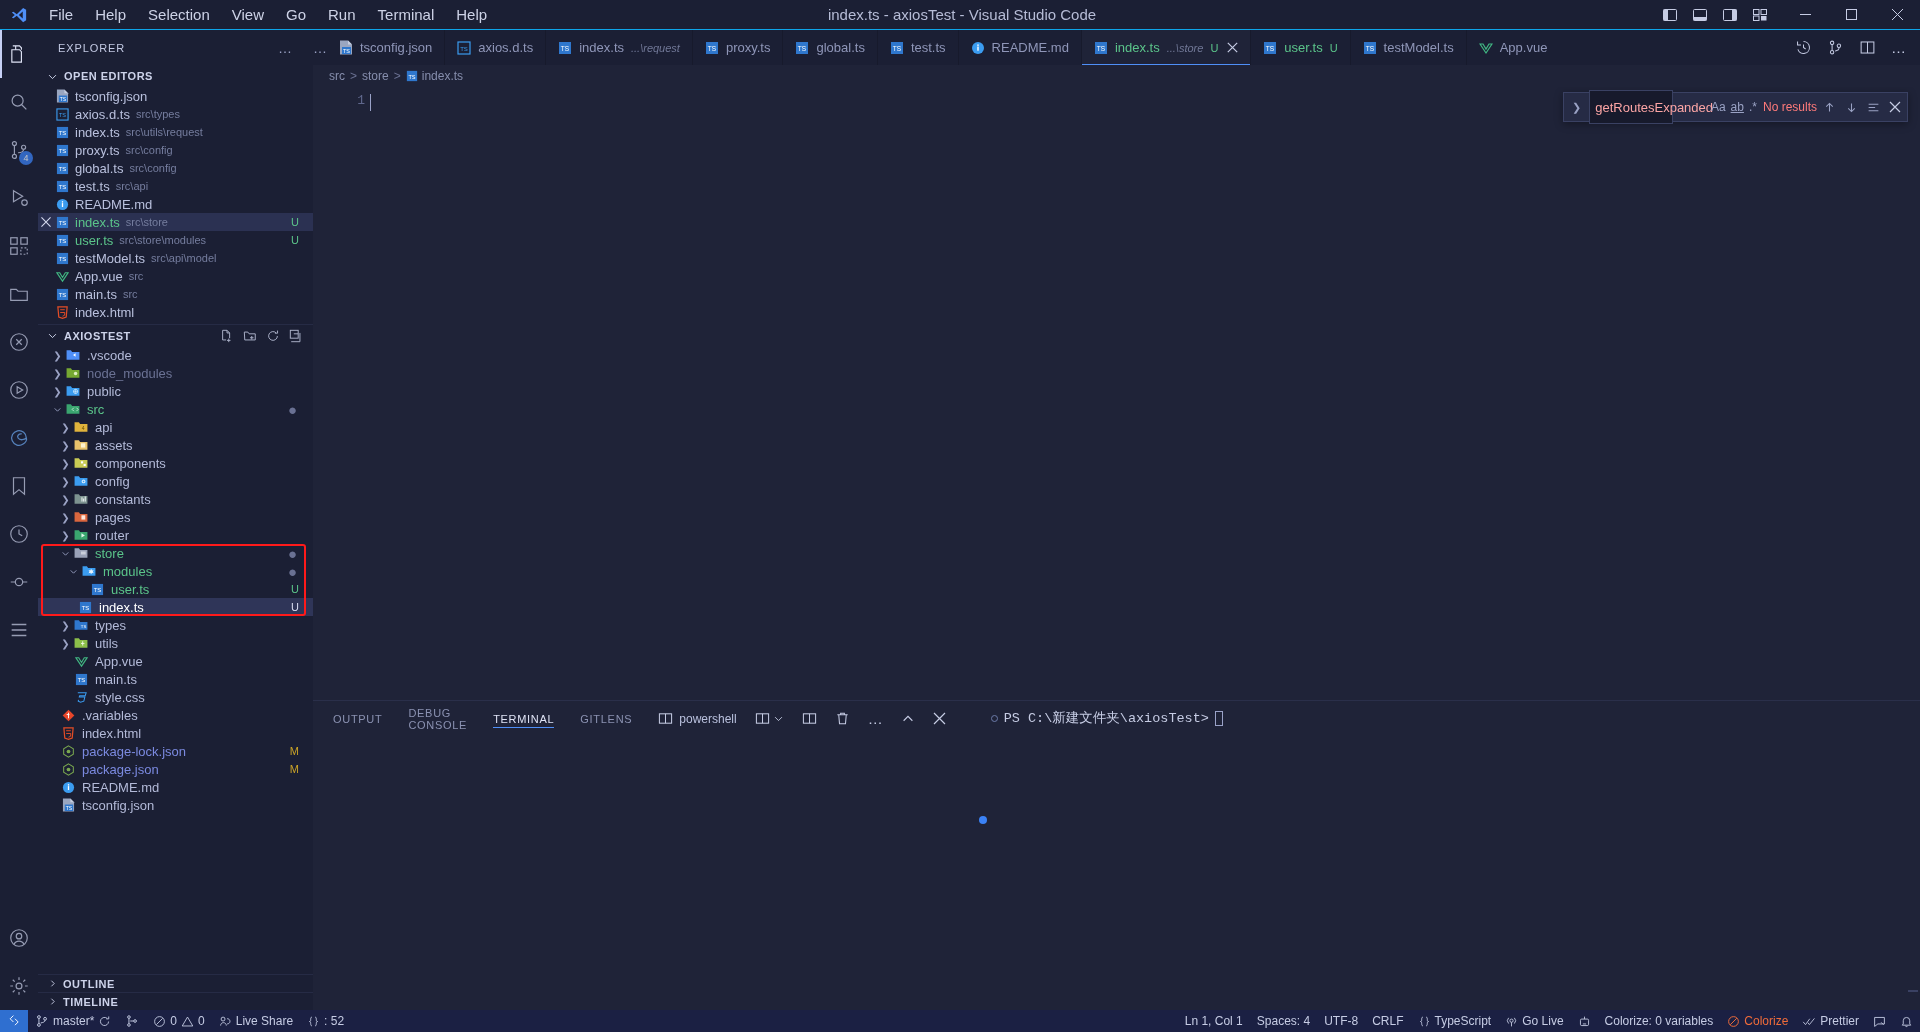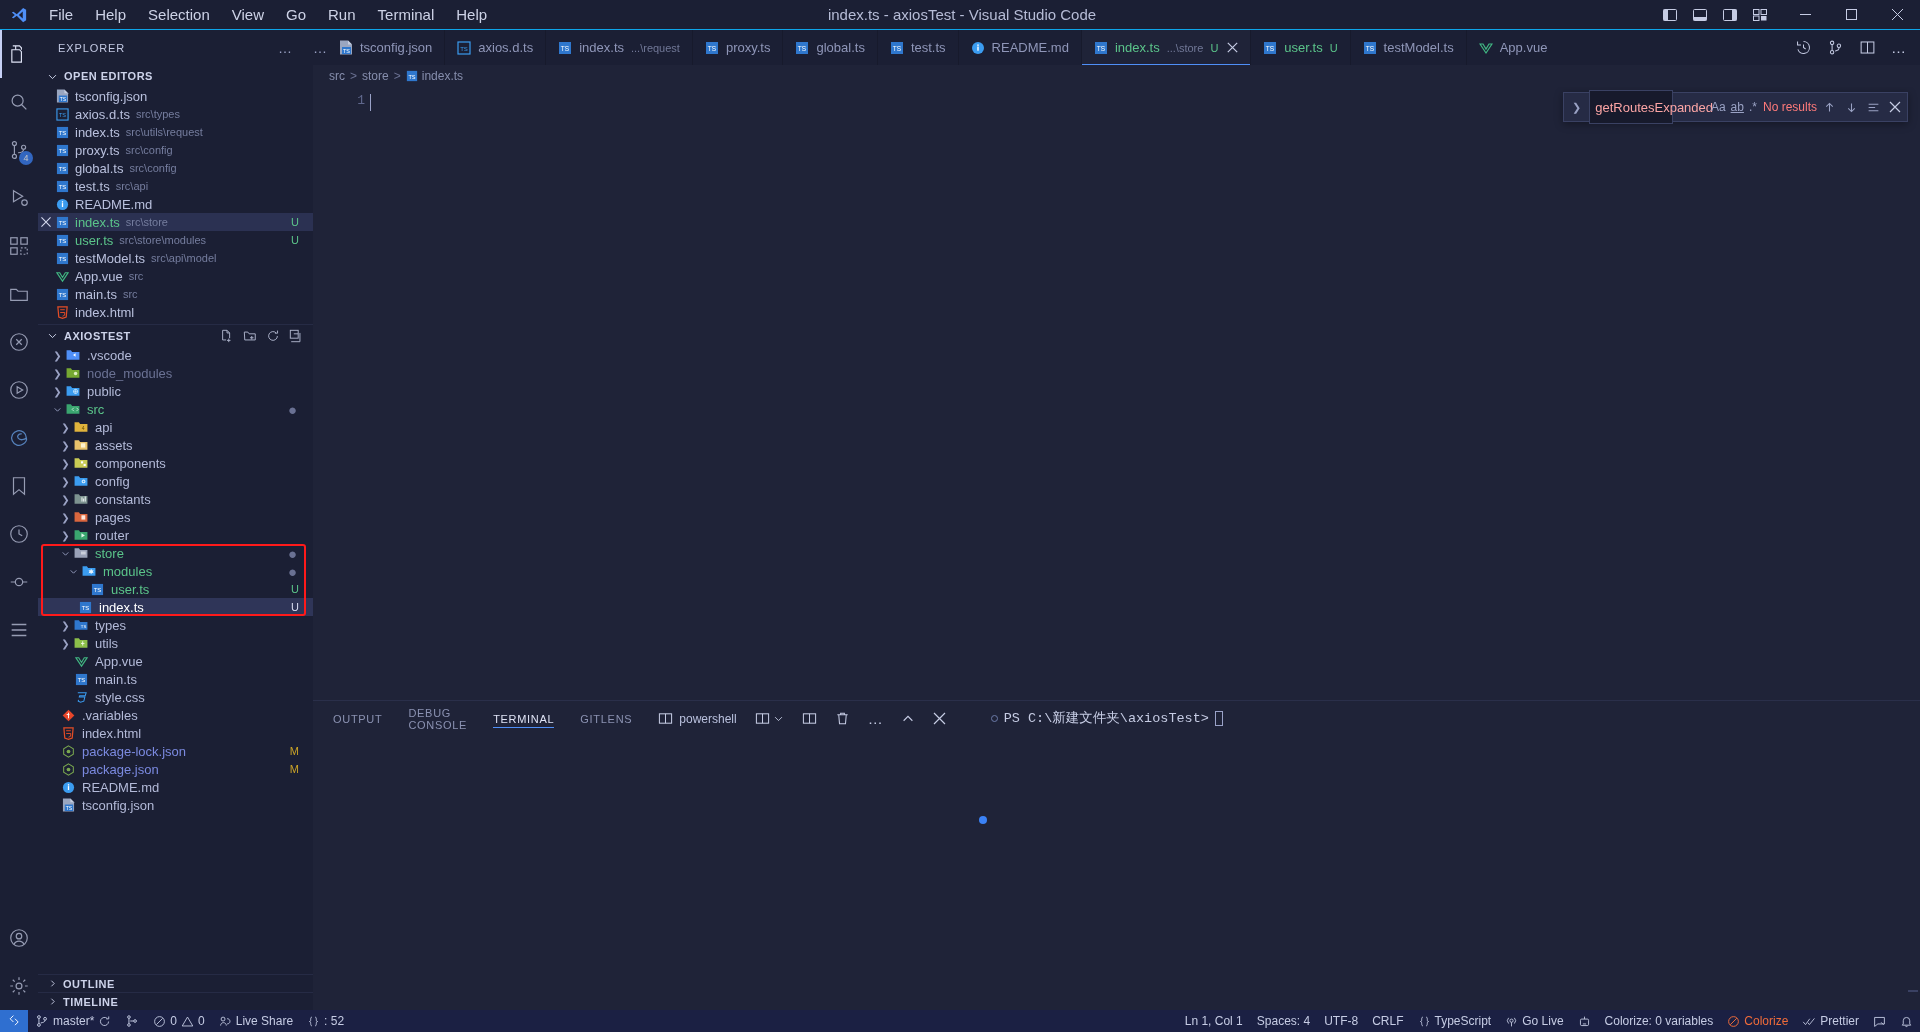--- a/index.html
+++ b/index.html
@@ -119,21 +119,21 @@
   .tab {
     display:flex; align-items:center; gap:7px; padding:0 12px; font-size:13px;
     color:#8f96b8; background:#1b1f34; border-right:1px solid #171a2c; white-space:nowrap;
     position:relative;
   }
   .tab.active { background:#1f2338; color:#c7cde8; }
   .tab.active::after {
     content:""; position:absolute; left:0; right:0; bottom:0; height:1px; background:#4f8ff7;
   }
   .tab .tname.green { color:#5bc48a; }
-  .tab .tdesc { font-size:11px; color:#717897; }
+  .tab .tdesc { font-size:11px; color:#717897;font-style:italic; }
   .tab .tu { font-size:11px; color:#5bc48a; }
   .tab .tx { font-size:13px; color:#b9c0dd; margin-left:2px; }
   .tabs-actions { margin-left:auto; display:flex; align-items:center; gap:15px; padding:0 14px; }
 
   .breadcrumb {
     height:22px; display:flex; align-items:center; gap:5px; padding-left:16px;
     font-size:12px; color:#868ead; background:#1f2338; flex:0 0 22px;
   }
   .breadcrumb .sep { color:#6a7192; }
 

